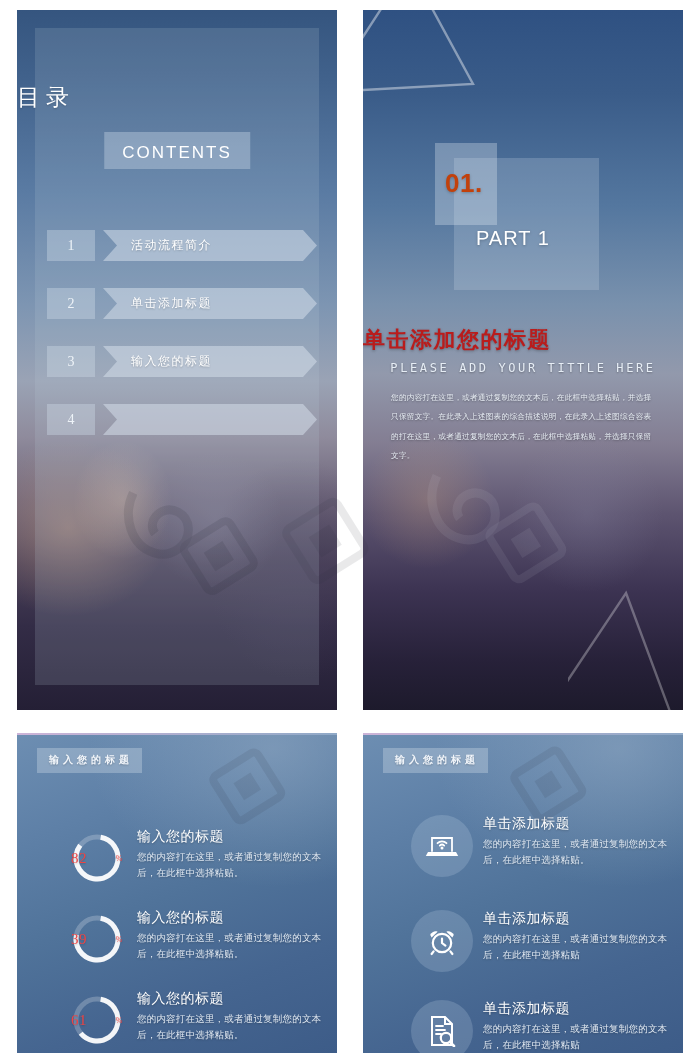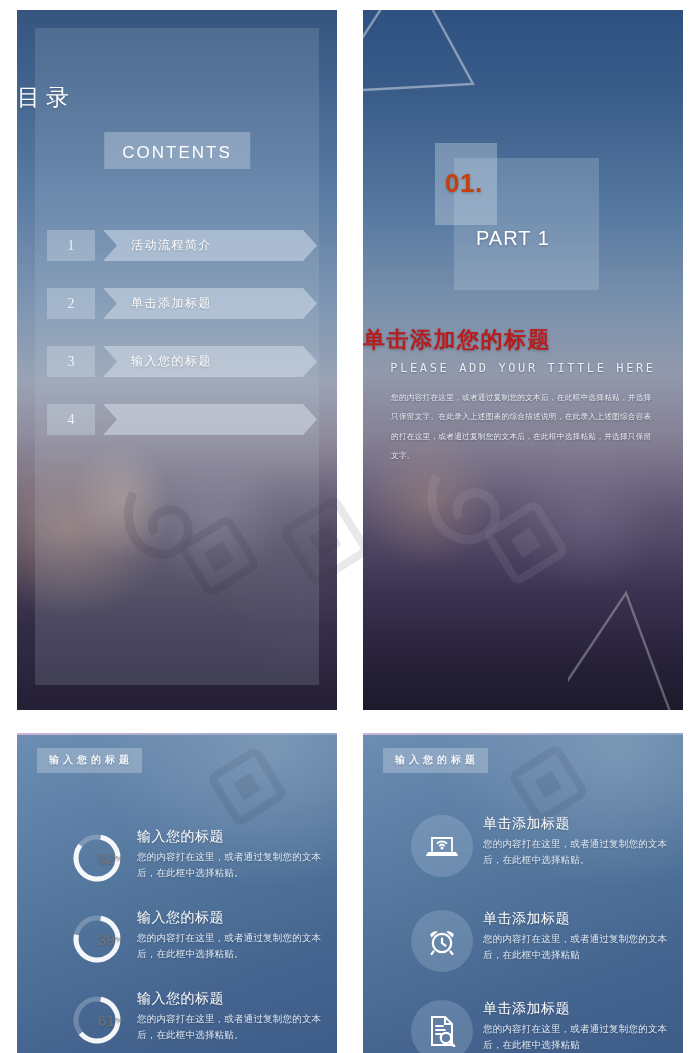--- a/index.html
+++ b/index.html
@@ -159,23 +159,23 @@
     color:#f1f5fa; font-size:10px; font-weight:700; letter-spacing:4px;
     padding:5px 9px 6px 12px;
     text-shadow:0 1px 2px rgba(0,0,0,.2);
   }
 
   
   .row { position:absolute; left:0; right:0; height:74px; }
   .donut { position:absolute; left:54px; top:4px; width:52px; height:52px; }
   .donut svg { display:block; }
   .donut-val {
-    position:absolute; inset:0; display:flex; align-items:center; justify-content:flex-end;
-    color:#737373; font-size:15px; letter-spacing:.5px;
-    font-family:Liberation Sans, sans-serif;
+    position:absolute; inset:0; display:flex; align-items:center; justify-content:space-between;
+    color:#ef4444; font-size:15px; letter-spacing:.5px;
+    font-family:Liberation Serif, serif;
     text-shadow:0 1px 2px rgba(0,0,0,.2);
   }
   .donut-val sup { font-size:8px; vertical-align:super; }
   .rtxt { position:absolute; left:120px; right:12px; top:0; }
   .rtitle { color:#ffffff; font-size:14px; font-weight:400; letter-spacing:.5px; margin-bottom:3px;
             text-shadow:0 1px 2px rgba(0,0,0,.25); }
   .rbody { color:#e2eaf3; font-size:9.5px; line-height:1.65; letter-spacing:.2px;
            text-shadow:0 1px 2px rgba(0,0,0,.25); }
 
   

